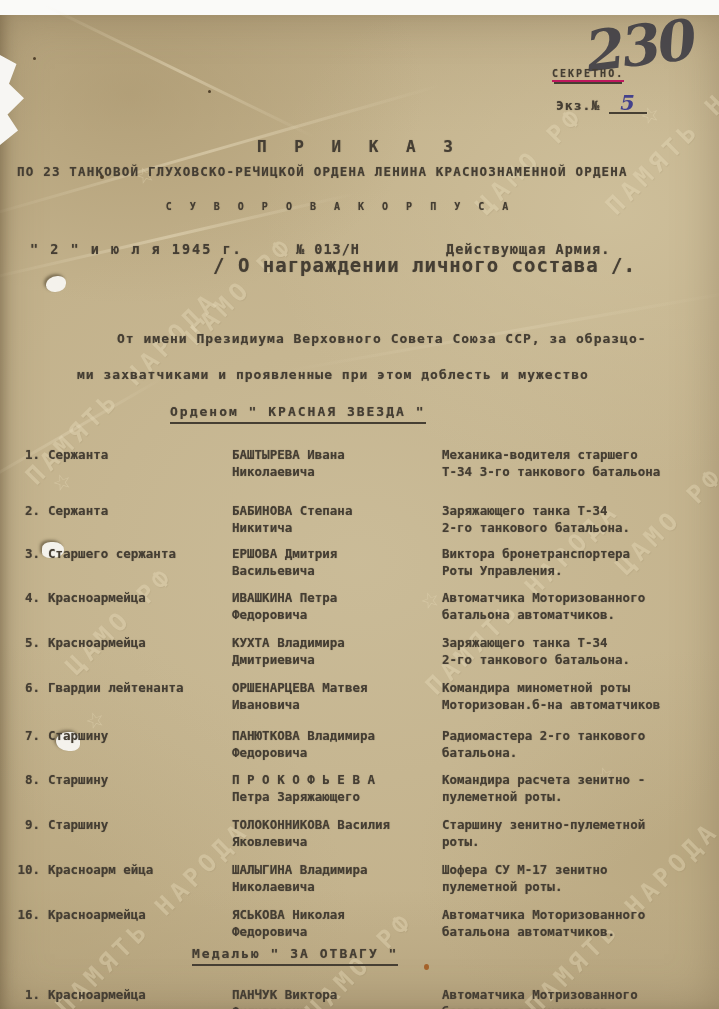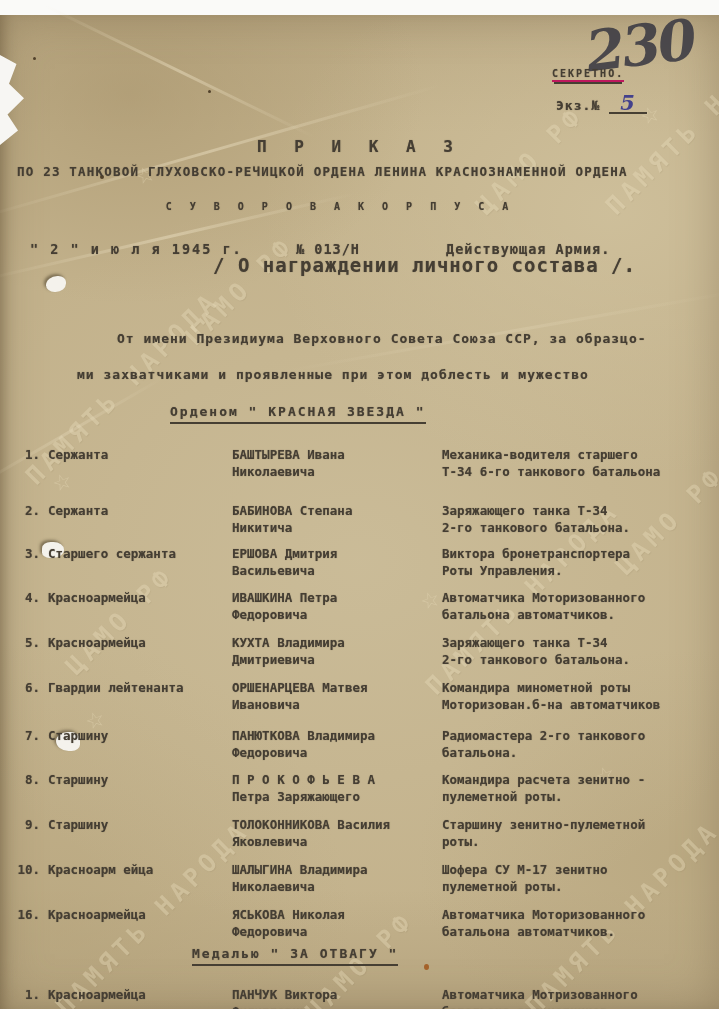--- a/index.html
+++ b/index.html
@@ -121,21 +121,21 @@
   </div>
 
   <div class="txt sechead" style="left:170px;top:404px;">Орденом  " КРАСНАЯ  ЗВЕЗДА "</div>
 
   <div class="row txt" style="top:446px;">
     <span class="num">1.</span>
     <span class="rank">Сержанта</span>
     <span class="name">БАШТЫРЕВА Ивана
 Николаевича</span>
     <span class="desc">Механика-водителя старшего
-Т-34 6-го танкового батальона</span>
+Т-34 3-го танкового батальона</span>
   </div>
   <div class="row txt" style="top:502px;">
     <span class="num">2.</span>
     <span class="rank">Сержанта</span>
     <span class="name">БАБИНОВА Степана
 Никитича</span>
     <span class="desc">Заряжающего танка Т-34
 2-го танкового батальона.</span>
   </div>
   <div class="row txt" style="top:545px;">

